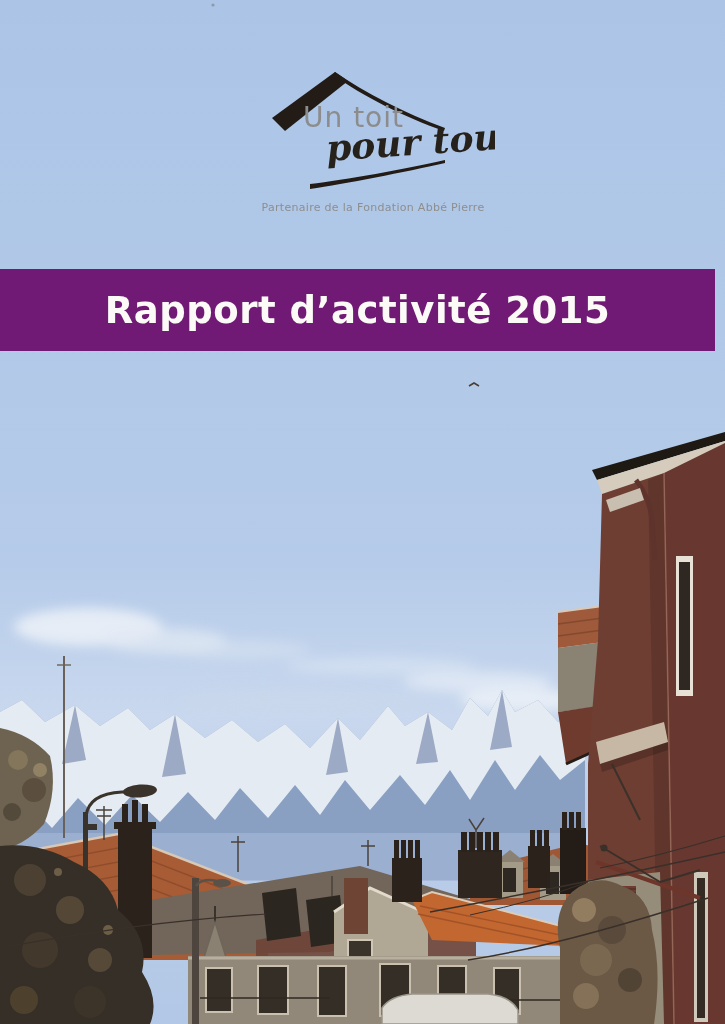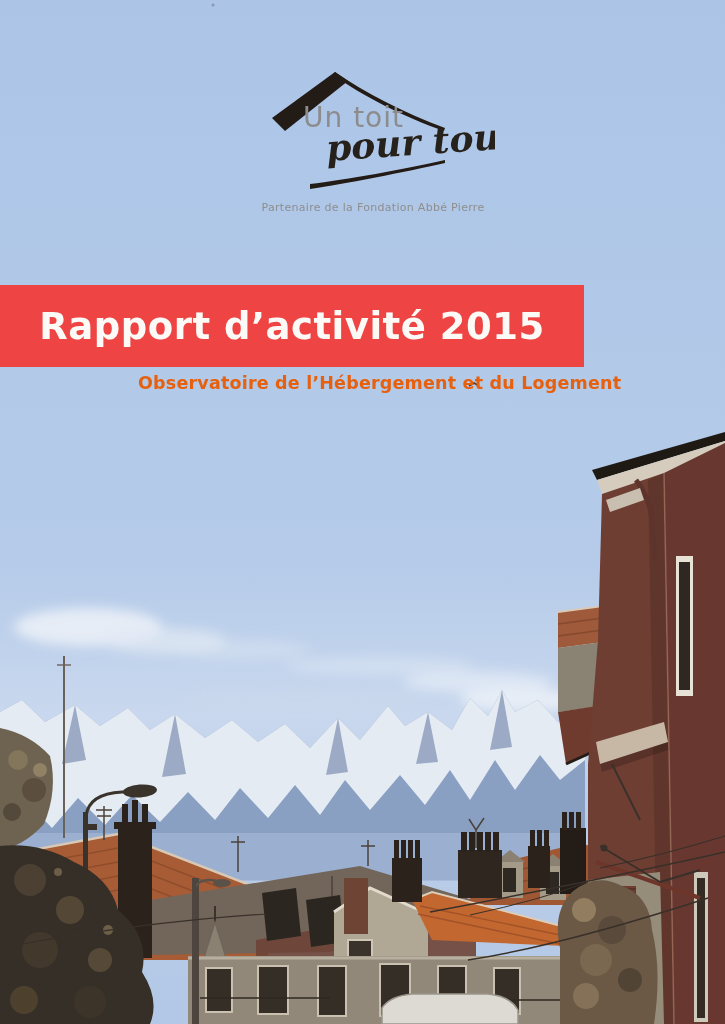--- a/index.html
+++ b/index.html
@@ -14,23 +14,23 @@
   .photo-svg{position:absolute;inset:0;z-index:0;display:block;}
 
   
   .logo-wrap{
     position:absolute;left:255px;top:55px;width:240px;height:170px;z-index:3;
   }
   .logo-wrap svg{display:block;}
 
   
   .banner{
-    position:absolute;left:0;top:269px;width:584px;height:82px;z-index:3;
-    background:#ef4444;
-    display:flex;align-items:center;justify-content:center;margin-top:16px;
+    position:absolute;left:0;top:269px;width:715px;height:82px;z-index:3;
+    background:#701a75;
+    display:flex;align-items:center;justify-content:center;
   }
   .banner h1{
     margin:0;color:#FBFAF7;font-size:37px;font-weight:bold;
     letter-spacing:.5px;
   }
 
   
   .org-list{
     position:absolute;left:138px;top:367px;z-index:3;
     color:#E7600D;font-weight:bold;font-size:17.5px;line-height:23.8px;
@@ -325,16 +325,15 @@
       <path d="M55,134 C90,129 150,117 190,108 L190,105 C150,114 90,125 55,129 Z" fill="#231C16"></path>
       <text x="118" y="156" text-anchor="middle" font-family="DejaVu Sans, Liberation Sans, sans-serif" font-size="11" fill="#8E8E8E" letter-spacing="0.3">Partenaire de la Fondation Abbé Pierre</text>
     </svg>
   </div>
 
   <div class="banner">
     <h1>Rapport d’activité 2015</h1>
   </div>
 
   <div class="org-list">
-    <div><span>Observatoire de l’Hébergement et du Logement</span><sup></sup></div>
   </div>
 
 </div>
 
 </body></html>

